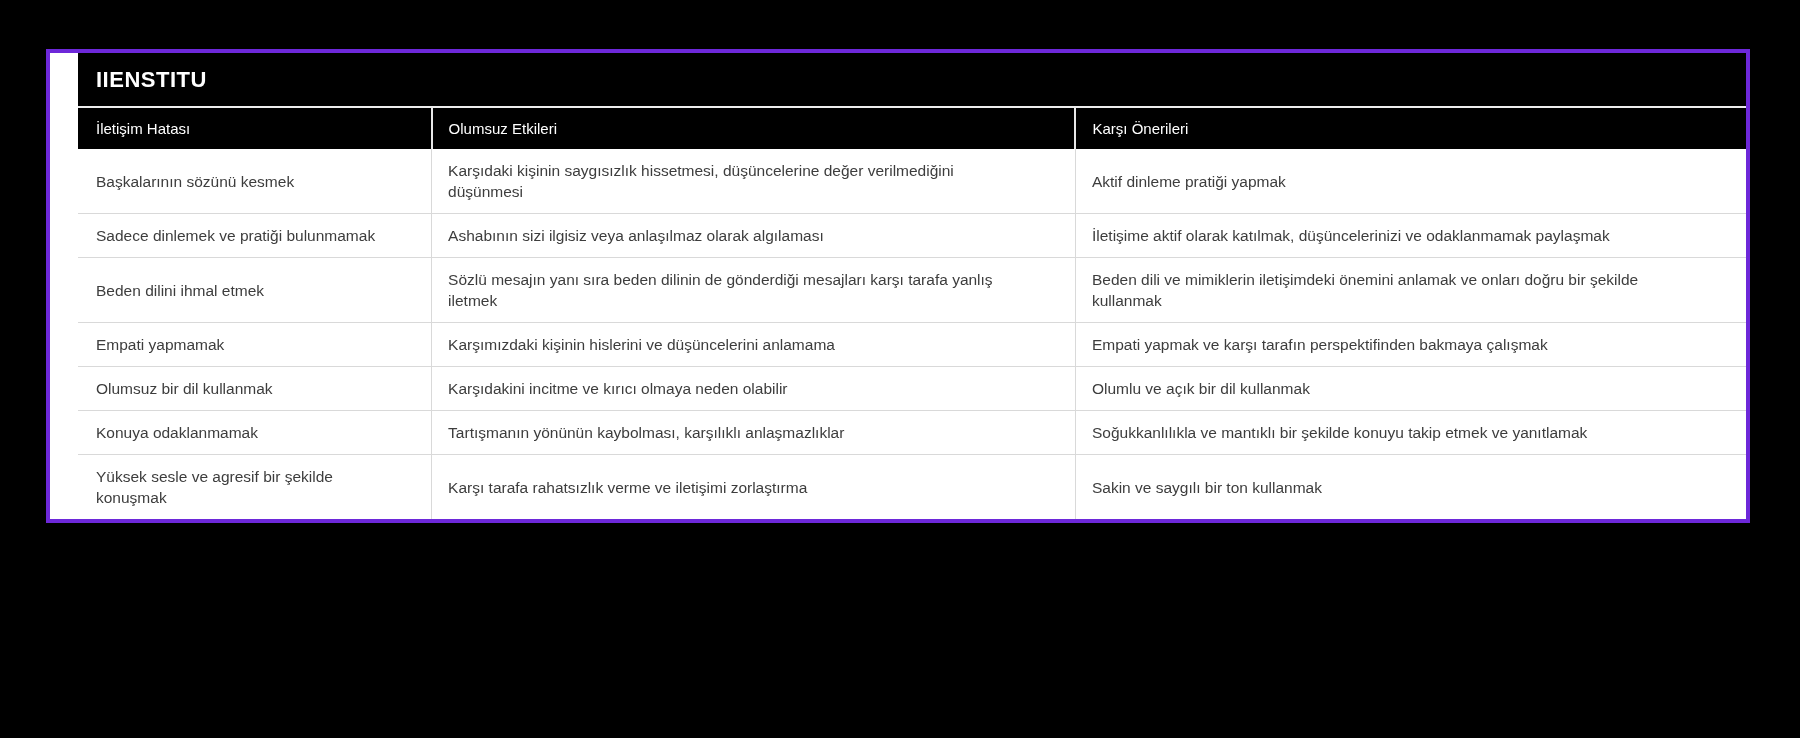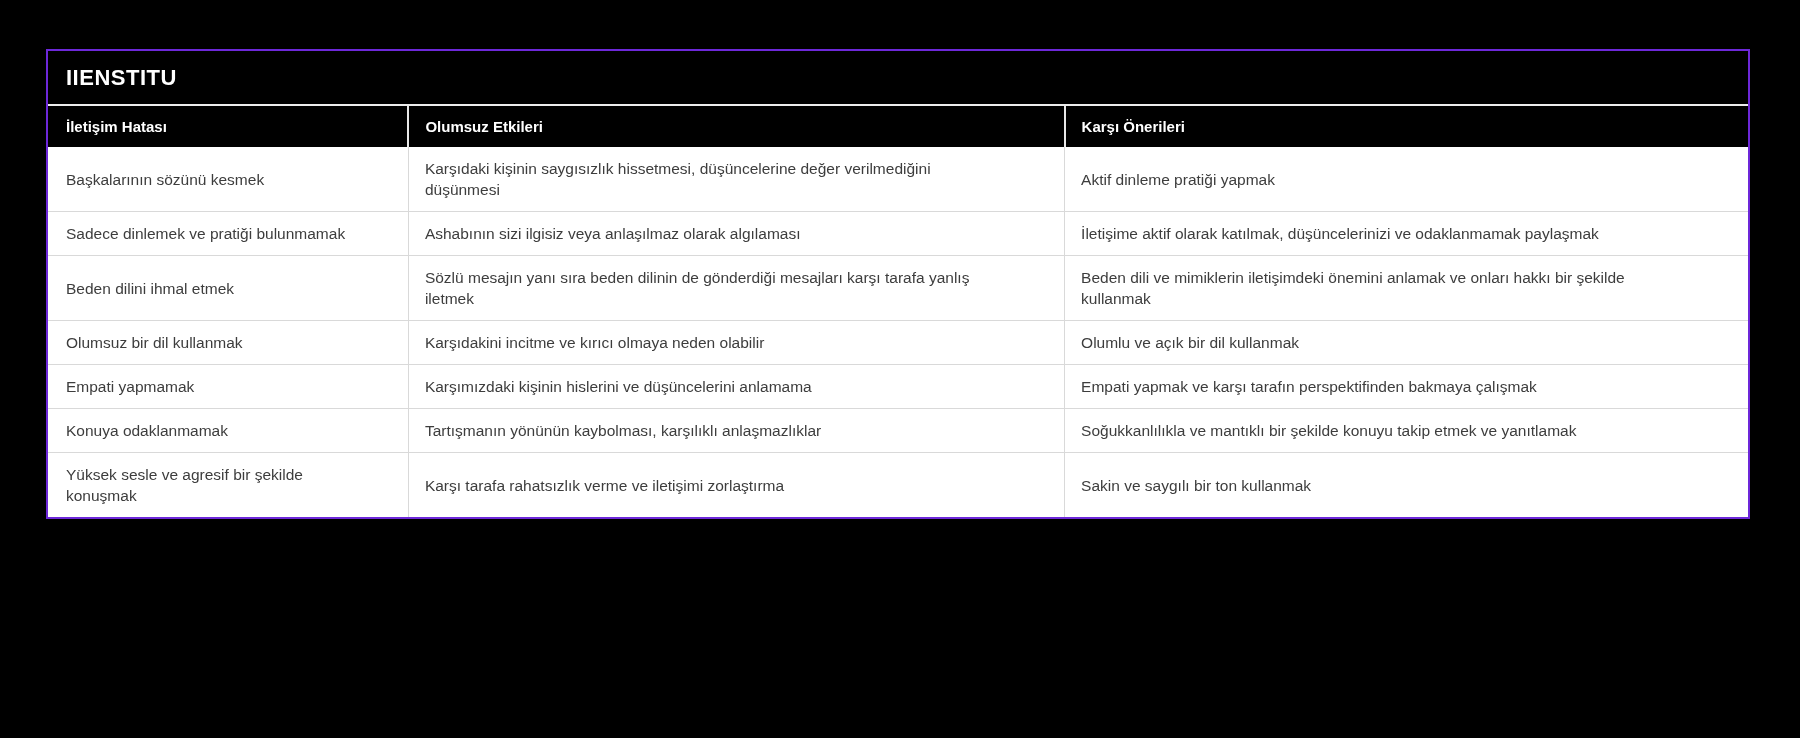--- a/index.html
+++ b/index.html
@@ -10,42 +10,43 @@
     overflow: hidden;
     position: relative;
     font-family: "Liberation Sans", sans-serif;
   }
   .table-card {
     position: absolute;
     left: 46px;
     top: 49px;
     width: 1704px;
     box-sizing: border-box;
-    border: 2px solid #6d28d9;
+    border: 4px solid #6d28d9;
     background: #ffffff;
+    padding-left: 28px;
   }
   .title-bar {
     background: #000000;
     color: #ffffff;
     font-size: 22px;
     font-weight: bold;
     letter-spacing: 0.5px;
     padding: 14px 18px 13px 18px;
     border-bottom: 2px solid #ececec;
   }
   table {
     width: 100%;
     border-collapse: collapse;
     table-layout: fixed;
   }
   thead th {
     background: #000000;
     color: #ffffff;
     font-size: 15px;
-    font-weight: bold;
+    font-weight: normal;
     text-align: left;
     padding: 11px 16px;
     line-height: 19px;
   }
   thead th + th { border-left: 2px solid #e8e8e8; }
   tbody td {
     color: #3d3d3d;
     font-size: 15.5px;
     line-height: 21px;
     padding: 11px 16px;
@@ -85,32 +86,32 @@
   </tr>
         <tr>
     <td class="first-col">Sadece dinlemek ve pratiği bulunmamak</td>
     <td>Ashabının sizi ilgisiz veya anlaşılmaz olarak algılaması</td>
     <td>İletişime aktif olarak katılmak, düşüncelerinizi ve odaklanmamak paylaşmak</td>
   </tr>
         <tr>
     <td class="first-col">Beden dilini ihmal etmek</td>
     <td>Sözlü mesajın yanı sıra beden dilinin de gönderdiği mesajları karşı tarafa yanlış
 iletmek</td>
-    <td>Beden dili ve mimiklerin iletişimdeki önemini anlamak ve onları hakkı bir şekilde
+    <td>Beden dili ve mimiklerin iletişimdeki önemini anlamak ve onları doğru bir şekilde
 kullanmak</td>
+  </tr>
+        <tr>
+    <td class="first-col">Empati yapmamak</td>
+    <td>Karşımızdaki kişinin hislerini ve düşüncelerini anlamama</td>
+    <td>Empati yapmak ve karşı tarafın perspektifinden bakmaya çalışmak</td>
   </tr>
         <tr>
     <td class="first-col">Olumsuz bir dil kullanmak</td>
     <td>Karşıdakini incitme ve kırıcı olmaya neden olabilir</td>
     <td>Olumlu ve açık bir dil kullanmak</td>
-  </tr>
-        <tr>
-    <td class="first-col">Empati yapmamak</td>
-    <td>Karşımızdaki kişinin hislerini ve düşüncelerini anlamama</td>
-    <td>Empati yapmak ve karşı tarafın perspektifinden bakmaya çalışmak</td>
   </tr>
         <tr>
     <td class="first-col">Konuya odaklanmamak</td>
     <td>Tartışmanın yönünün kaybolması, karşılıklı anlaşmazlıklar</td>
     <td>Soğukkanlılıkla ve mantıklı bir şekilde konuyu takip etmek ve yanıtlamak</td>
   </tr>
         <tr>
     <td class="first-col">Yüksek sesle ve agresif bir şekilde
 konuşmak</td>
     <td>Karşı tarafa rahatsızlık verme ve iletişimi zorlaştırma</td>

